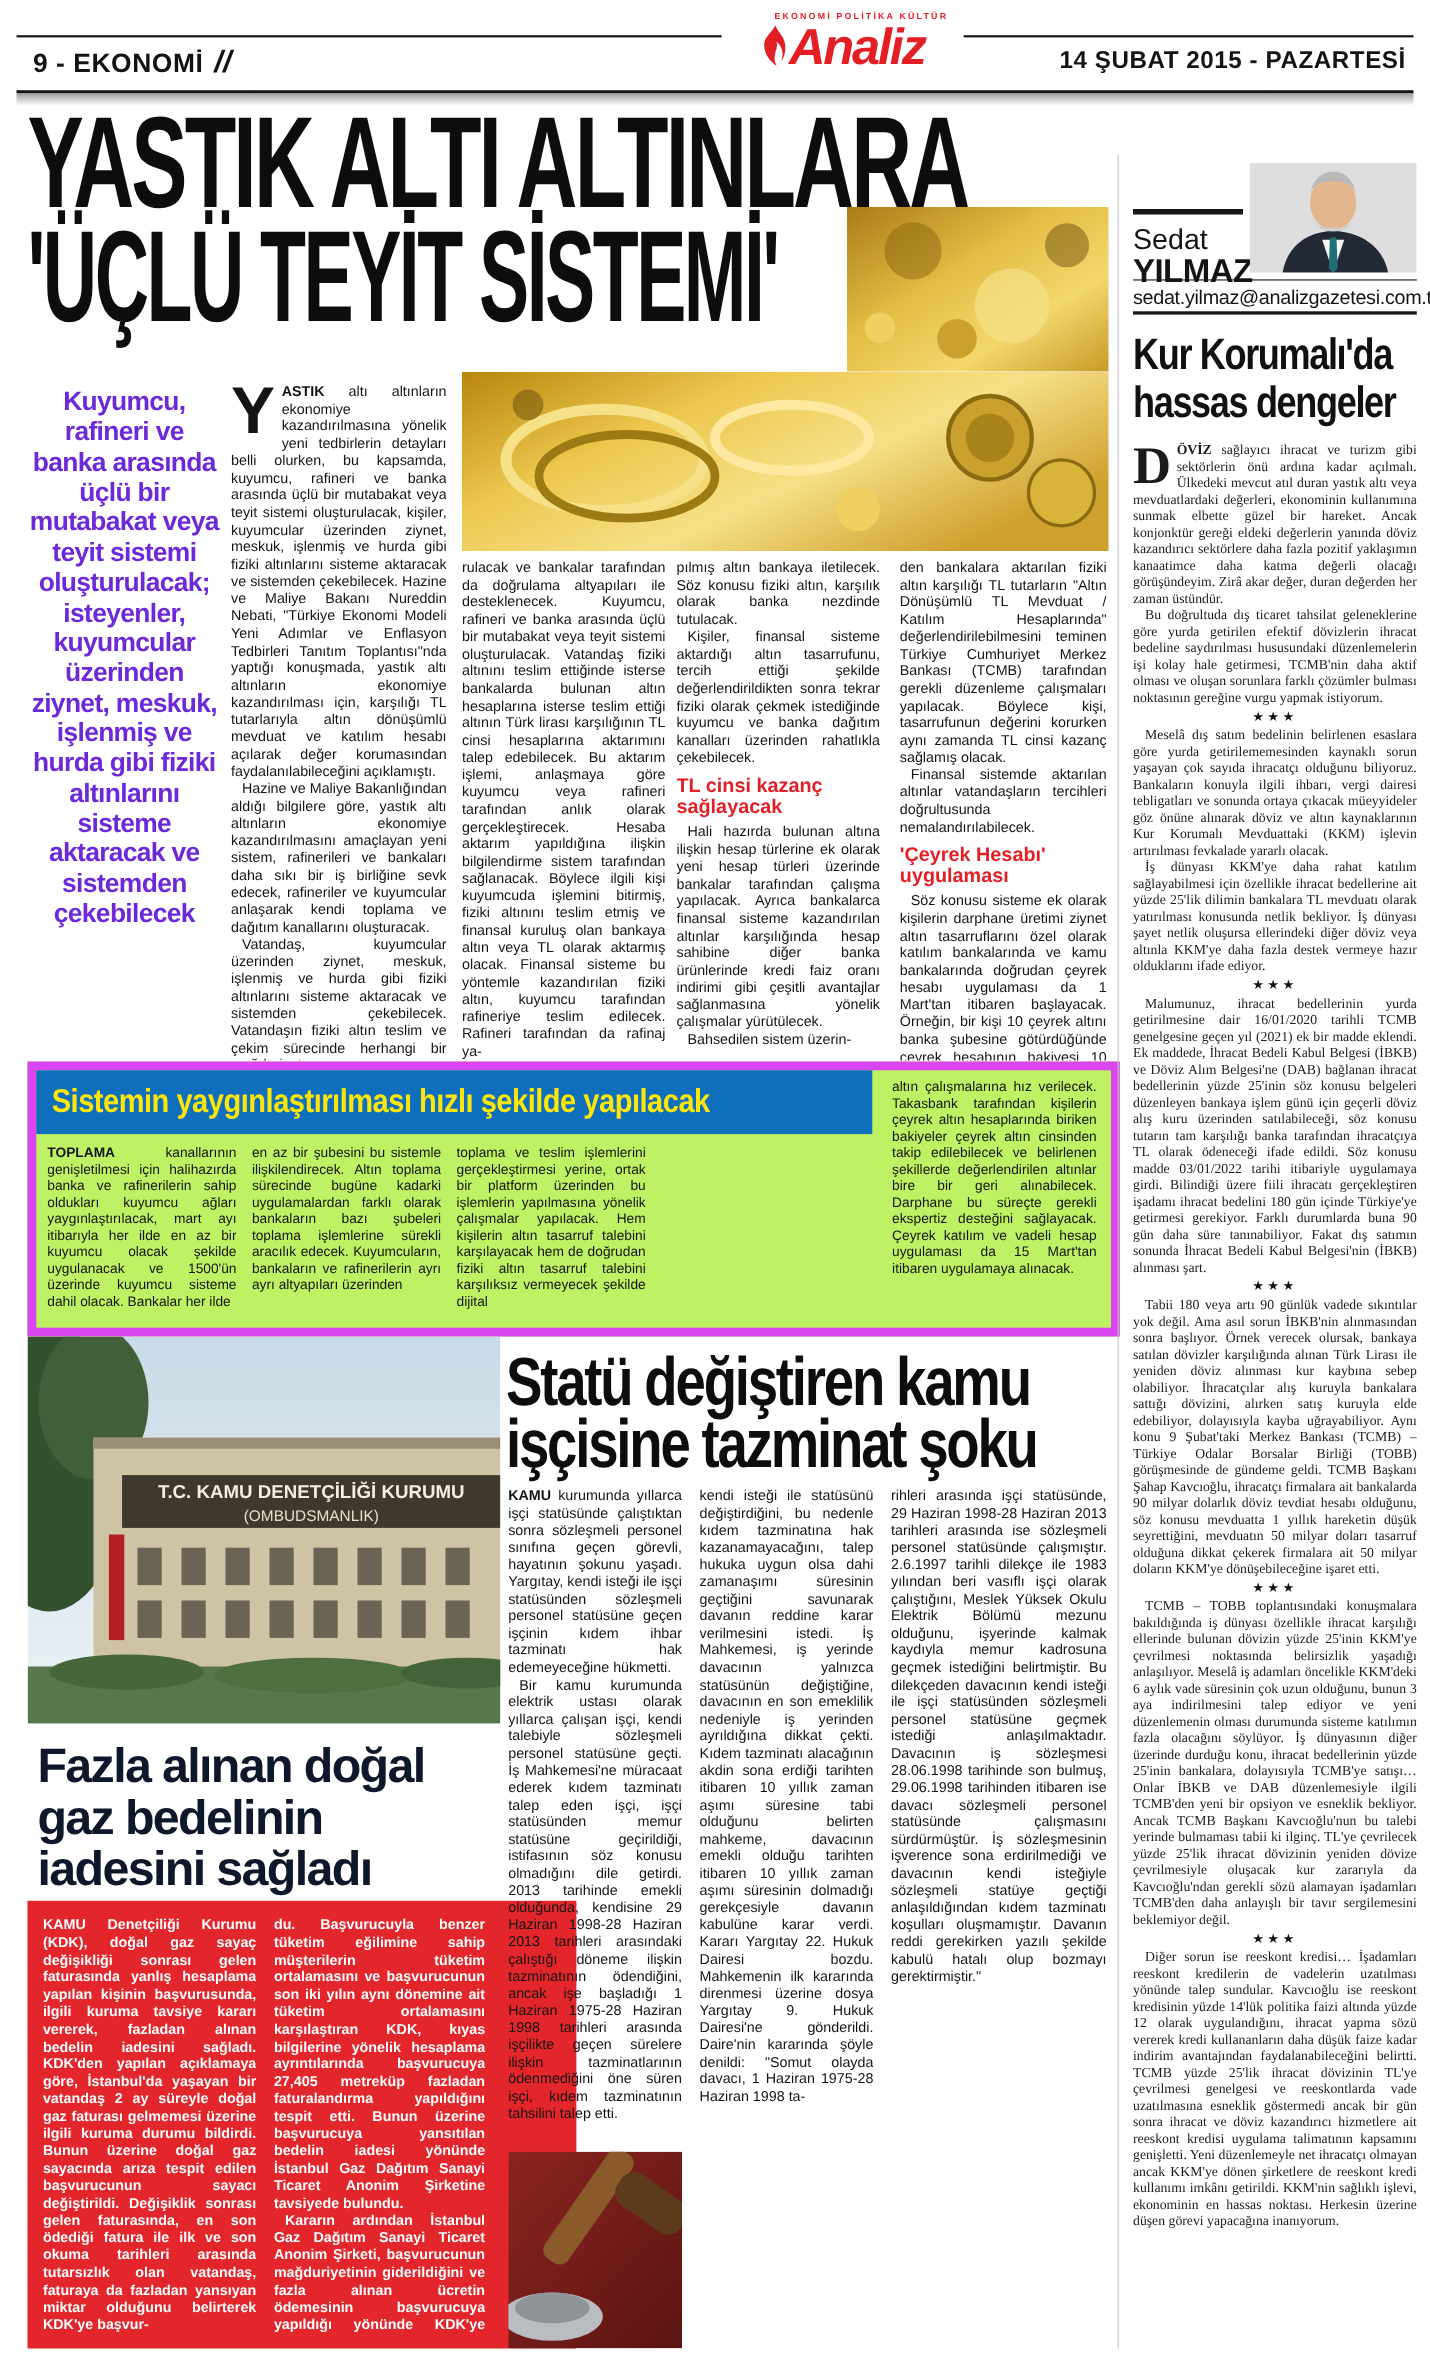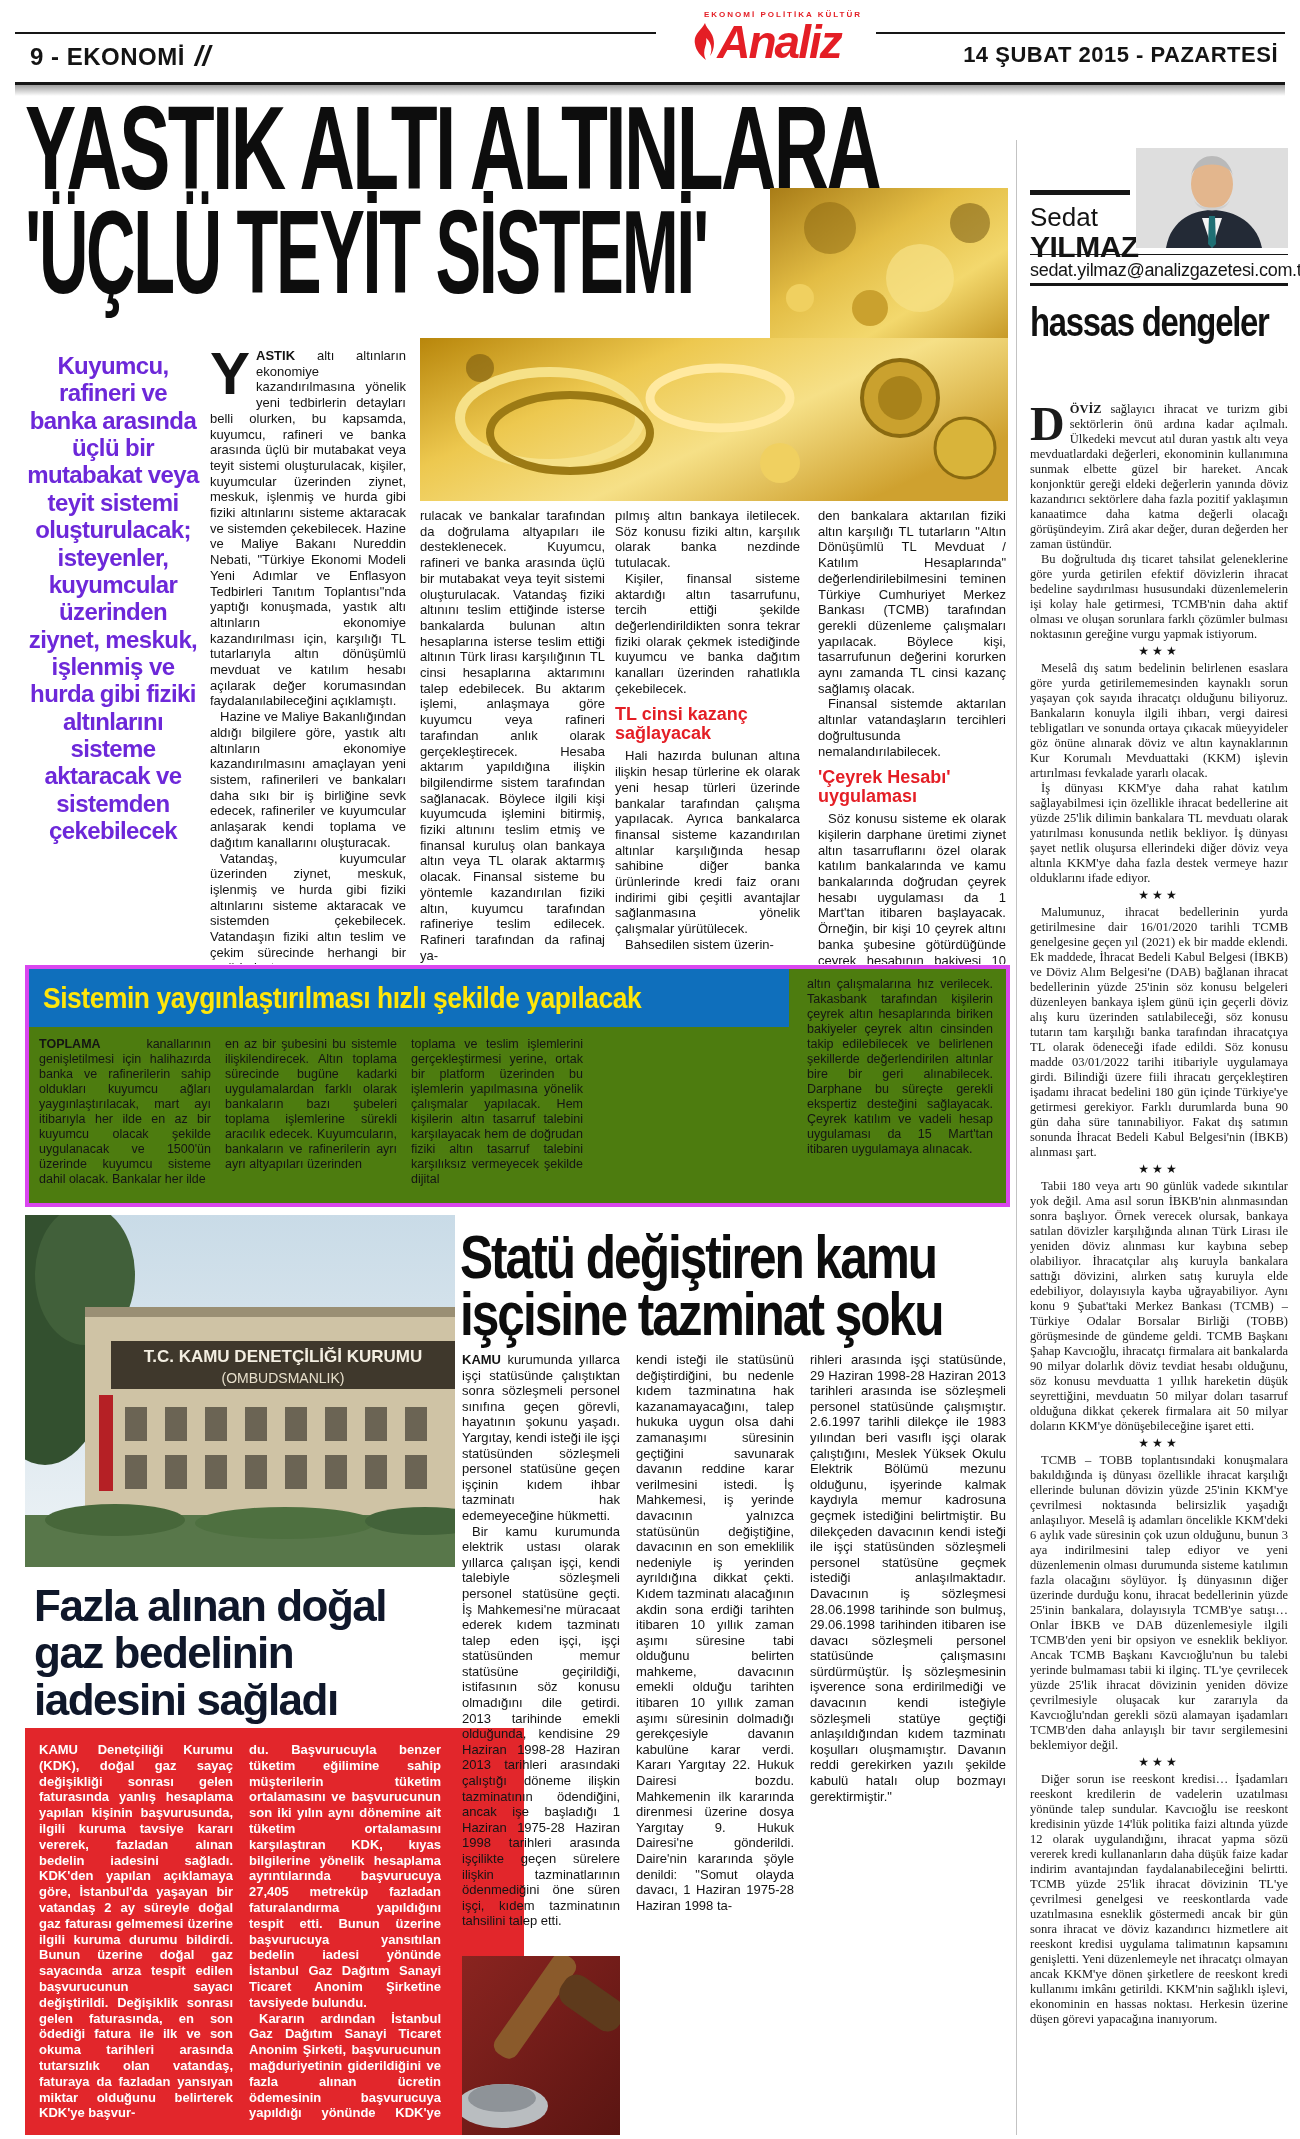--- a/index.html
+++ b/index.html
@@ -23,21 +23,21 @@
   .col{position:absolute;overflow:hidden;text-align:justify;}
   .art{font-size:13px;line-height:15.7px;}
   .art p{margin:0;text-indent:10px;}
   .art p.first{text-indent:0;}
   .dropcap{float:left;font-weight:800;font-size:60px;line-height:47px;margin:2px 6px 0 0;}
   .leadword{font-weight:800;}
   .redsub{color:#e41e25;font-weight:800;font-size:18px;line-height:19px;margin:9px 0 5px;text-align:left;text-indent:0;}
   
   .photo{position:absolute;overflow:hidden;}
   
-  .bluebox{position:absolute;border:4px solid #d946ef;background:#4d7c0f;}
+  .bluebox{position:absolute;border:8px solid #d946ef;background:#bef264;}
   .banner{position:absolute;background:#0f6fbc;overflow:hidden;}
   .banner-text{color:#ffe60a;font-weight:800;font-size:30px;letter-spacing:-0.5px;padding:12px 0 0 14px;}
   .boxtext{font-size:12.5px;line-height:15px;}
   .boxtext p{margin:0;}
   
   .gashead{color:#0f172a;font-weight:800;font-size:44px;line-height:47px;letter-spacing:-1.5px;white-space:pre-line;}
   .redbox{position:absolute;background:#e2262b;}
   .redbox .col{color:#fff;font-weight:700;font-size:13px;line-height:15.8px;}
   .redbox p{margin:0;text-indent:10px;}
   .redbox p.first{text-indent:0;}
@@ -284,20 +284,21 @@
       <path d="M55 30 C55 12 97 12 97 30 C97 22 90 8 76 8 C62 8 55 22 55 30 Z" fill="#b9b9b9"></path>
       <path d="M58 52 C62 62 90 62 94 52 C90 66 62 66 58 52 Z" fill="#cfcfcf"></path>
     </svg>
   </div>
 
   <div class="hrule" style="left:1030px;top:254px;width:258px;height:1px;"></div>
   <div class="abs cemail" style="left:1030px;top:260px;width:258px;">sedat.yilmaz@analizgazetesi.com.tr</div>
   <div class="hrule" style="left:1030px;top:283px;width:258px;height:3px;"></div>
 
   <div class="abs" style="left:1030px;top:300px;width:262px;height:96px;overflow:hidden;">
+    <div class="ctitle"><span class="cond" style="transform:scaleX(0.82);">Kur Korumalı'da</span></div>
     <div class="ctitle"><span class="cond" style="transform:scaleX(0.82);">hassas dengeler</span></div>
   </div>
 
   <div class="col cbody" style="left:1030px;top:402px;width:258px;height:1733px;">
     <p class="first"><span class="cdrop">D</span><span class="leadword">ÖVİZ</span> <span>sağlayıcı ihracat ve turizm gibi sektörlerin önü ardına kadar açılmalı. Ülkedeki mevcut atıl duran yastık altı veya mevduatlardaki değerleri, ekonominin kullanımına sunmak elbette güzel bir hareket. Ancak konjonktür gereği eldeki değerlerin yanında döviz kazandırıcı sektörlere daha fazla pozitif yaklaşımın kanaatimce daha katma değerli olacağı görüşündeyim. Zirâ akar değer, duran değerden her zaman üstündür.</span></p>
     <p>Bu doğrultuda dış ticaret tahsilat geleneklerine göre yurda getirilen efektif dövizlerin ihracat bedeline saydırılması hususundaki düzenlemelerin işi kolay hale getirmesi, TCMB'nin daha aktif olması ve oluşan sorunlara farklı çözümler bulması noktasının gereğine vurgu yapmak istiyorum.</p>
     <div class="stars">★★★</div>
     <p>Meselâ dış satım bedelinin belirlenen esaslara göre yurda getirilememesinden kaynaklı sorun yaşayan çok sayıda ihracatçı olduğunu biliyoruz. Bankaların konuyla ilgili ihbarı, vergi dairesi tebligatları ve sonunda ortaya çıkacak müeyyideler göz önüne alınarak döviz ve altın kaynaklarının Kur Korumalı Mevduattaki (KKM) işlevin artırılması fevkalade yararlı olacak.</p>
     <p>İş dünyası KKM'ye daha rahat katılım sağlayabilmesi için özellikle ihracat bedellerine ait yüzde 25'lik dilimin bankalara TL mevduatı olarak yatırılması konusunda netlik bekliyor. İş dünyası şayet netlik oluşursa ellerindeki diğer döviz veya altınla KKM'ye daha fazla destek vermeye hazır olduklarını ifade ediyor.</p>
     <div class="stars">★★★</div>

